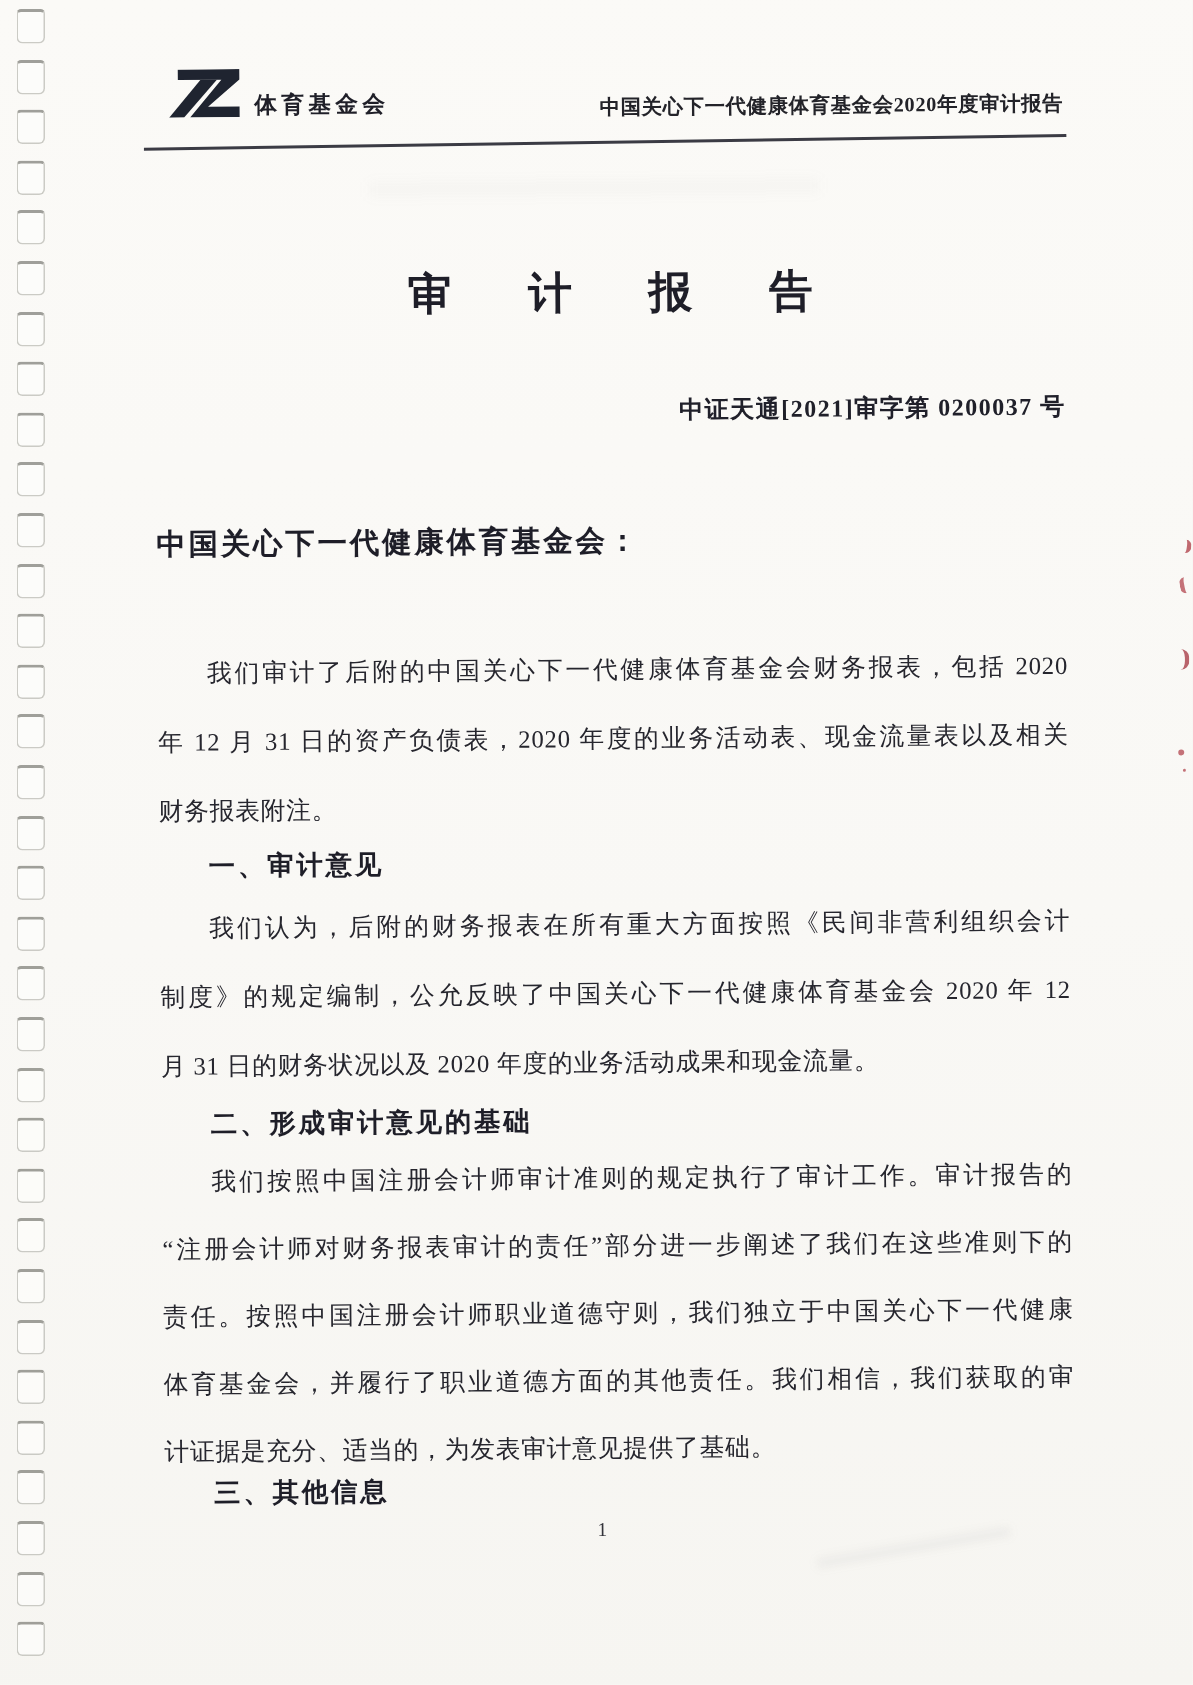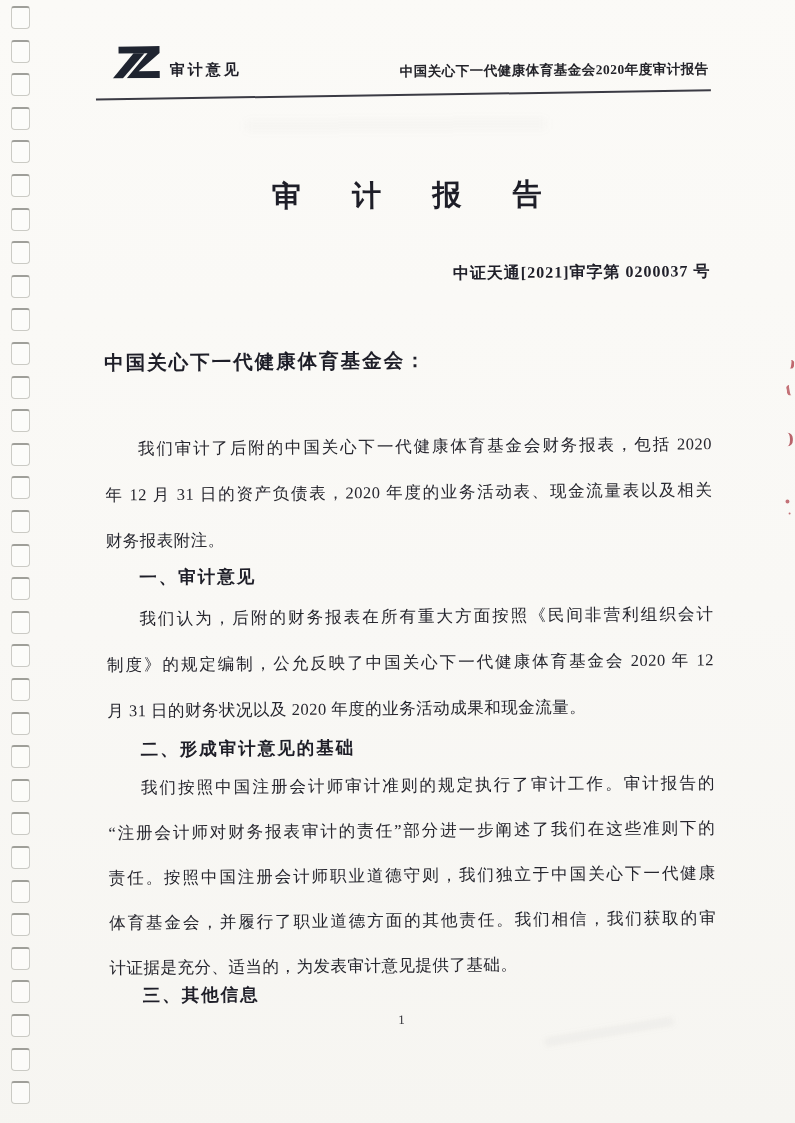--- a/index.html
+++ b/index.html
@@ -134,21 +134,21 @@
     </div>
 
   <div class="content">
 
     <div class="logo">
       <svg width="52" height="32" viewBox="0 0 52 32" xmlns="http://www.w3.org/2000/svg">
         <polygon points="7,0 48,0 48,7 27,25 48,25 48,32 15,32 36,7 7,7" fill="#1f2430"></polygon>
         <polygon points="22,7 33,7 11,32 1,32" fill="#1f2430"></polygon>
       </svg>
     </div>
-    <div class="logo-text">审计意见</div>
+    <div class="logo-text">体育基金会</div>
     <div class="header-right">中国关心下一代健康体育基金会2020年度审计报告</div>
     <div class="header-rule"></div>
 
     <div class="report-title">审 计 报 告</div>
     <div class="doc-number">中证天通[2021]审字第 0200037 号</div>
     <div class="addressee">中国关心下一代健康体育基金会：</div>
 
     <div class="block" style="top:424px">
       <span class="line full indent">我们审计了后附的中国关心下一代健康体育基金会财务报表，包括 2020</span>
       <span class="line full">年 12 月 31 日的资产负债表，2020 年度的业务活动表、现金流量表以及相关</span>

